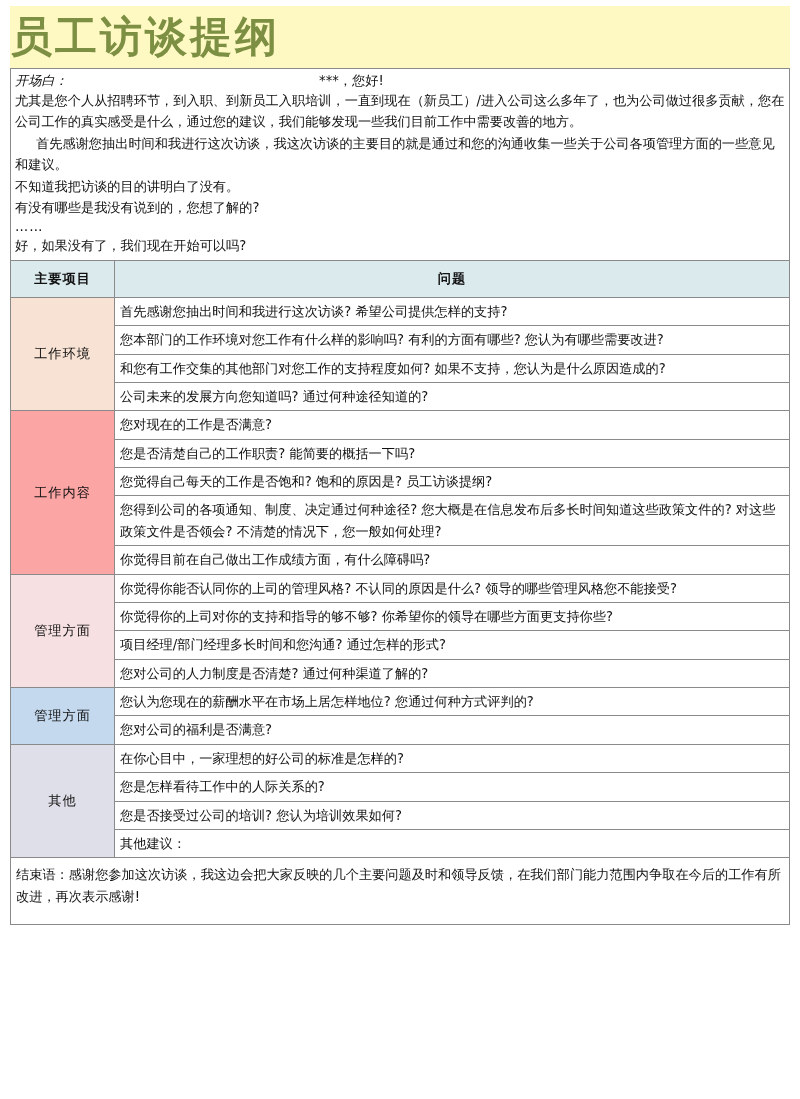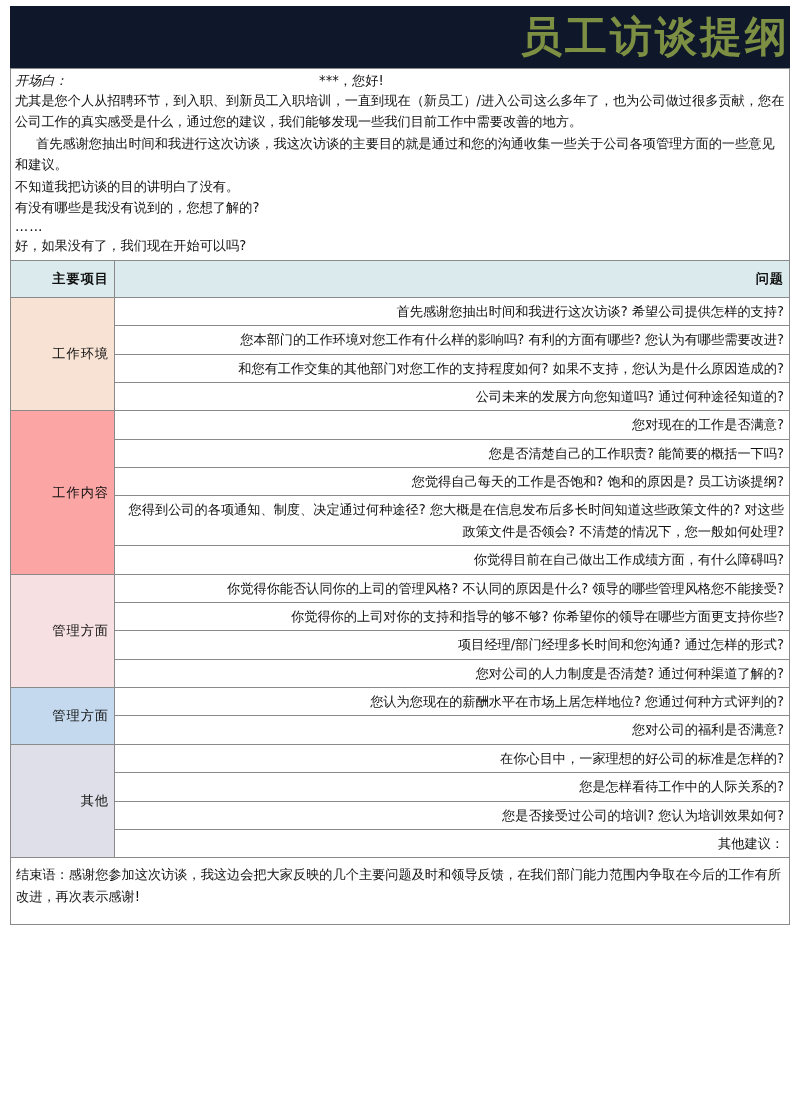--- a/index.html
+++ b/index.html
@@ -19,22 +19,22 @@
     height: 1099px;
     box-sizing: border-box;
     padding: 6px 10px 4px 10px;
     background: #fff;
     position: relative;
   }
   .title-band {
     height: 62px;
     display: flex;
     align-items: center;
-    justify-content: flex-end;
-    background: #0f172a;
+    justify-content: flex-start;
+    background: #fef9c3;
   }
   .doc-title {
     font-size: 42px;
     font-weight: bold;
     color: #7d8f42;
     letter-spacing: 3px;
     line-height: 1;
     font-family: "DejaVu Sans", "Liberation Sans", sans-serif;
   }
 
@@ -81,21 +81,20 @@
     table-layout: fixed;
   }
   table.grid td, table.grid th {
     border: 1px solid #8a8a8a;
     padding: 3px 5px;
     font-size: 13.2px;
     line-height: 1.62;
     vertical-align: middle;
     word-break: break-all;
     color: #111;
-    text-align: right;
   }
   th.hdr {
     background: #dbeaec;
     font-weight: bold;
     font-size: 17px;
     text-align: center;
     height: 30px;
     letter-spacing: 1px;
   }
   td.cat {

